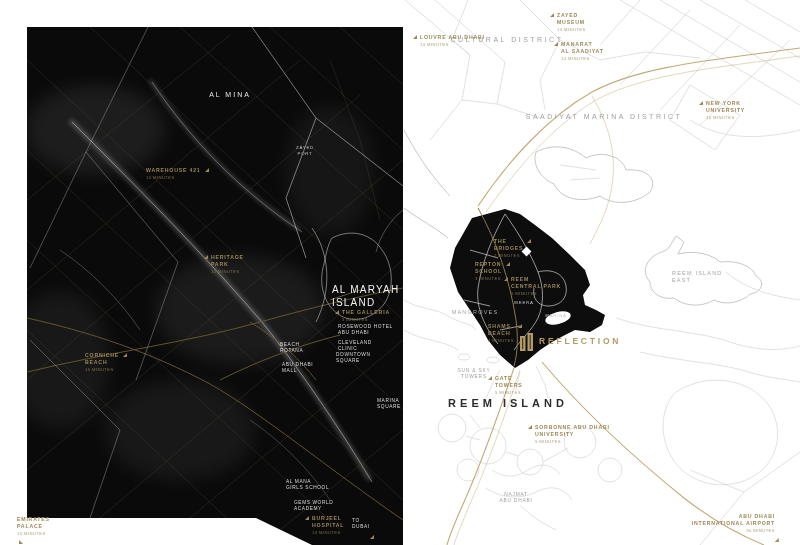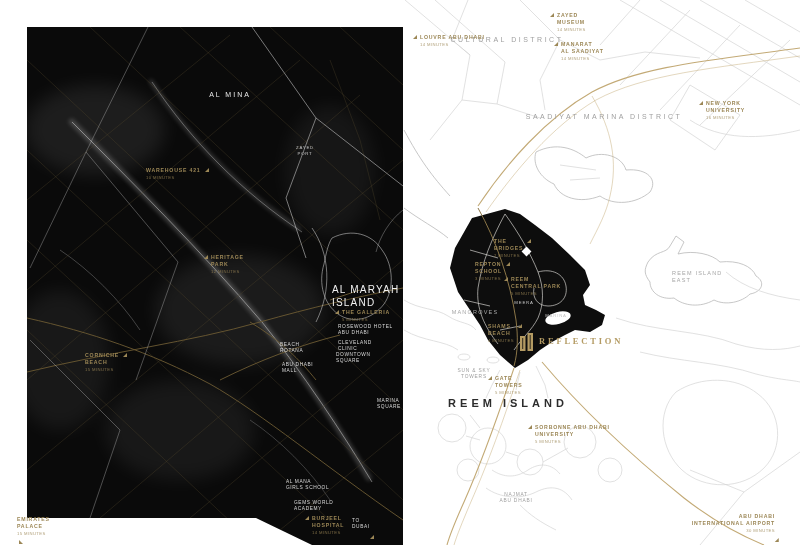--- a/index.html
+++ b/index.html
@@ -343,21 +343,21 @@
         <div>UNIVERSITY</div>
         <span class="sub">5 MINUTES</span>
         <span class="mk p-tl g-br"></span>
       </div>
       <div class="lbl gold r" style="left: 775px; top: 513px;">
         <div>ABU DHABI</div>
         <div>INTERNATIONAL AIRPORT</div>
         <span class="sub">30 MINUTES</span>
         <span class="mk p-br g-br"></span>
       </div>
-      <div class="lbl brand" style="left: 539px; top: 336px; font-family: Liberation Serif, serif;">
+      <div class="lbl brand" style="left: 539px; top: 336px;">
         <div>REFLECTION</div>
       </div>
       <div class="lbl white-xs c" style="left: 524px; top: 303px;">
         <div>MEERA</div>
       </div>
       <div class="lbl white-xs c" style="left: 556px; top: 316px;">
         <div>MARINA</div>
       </div>
     </div>
 </div>

